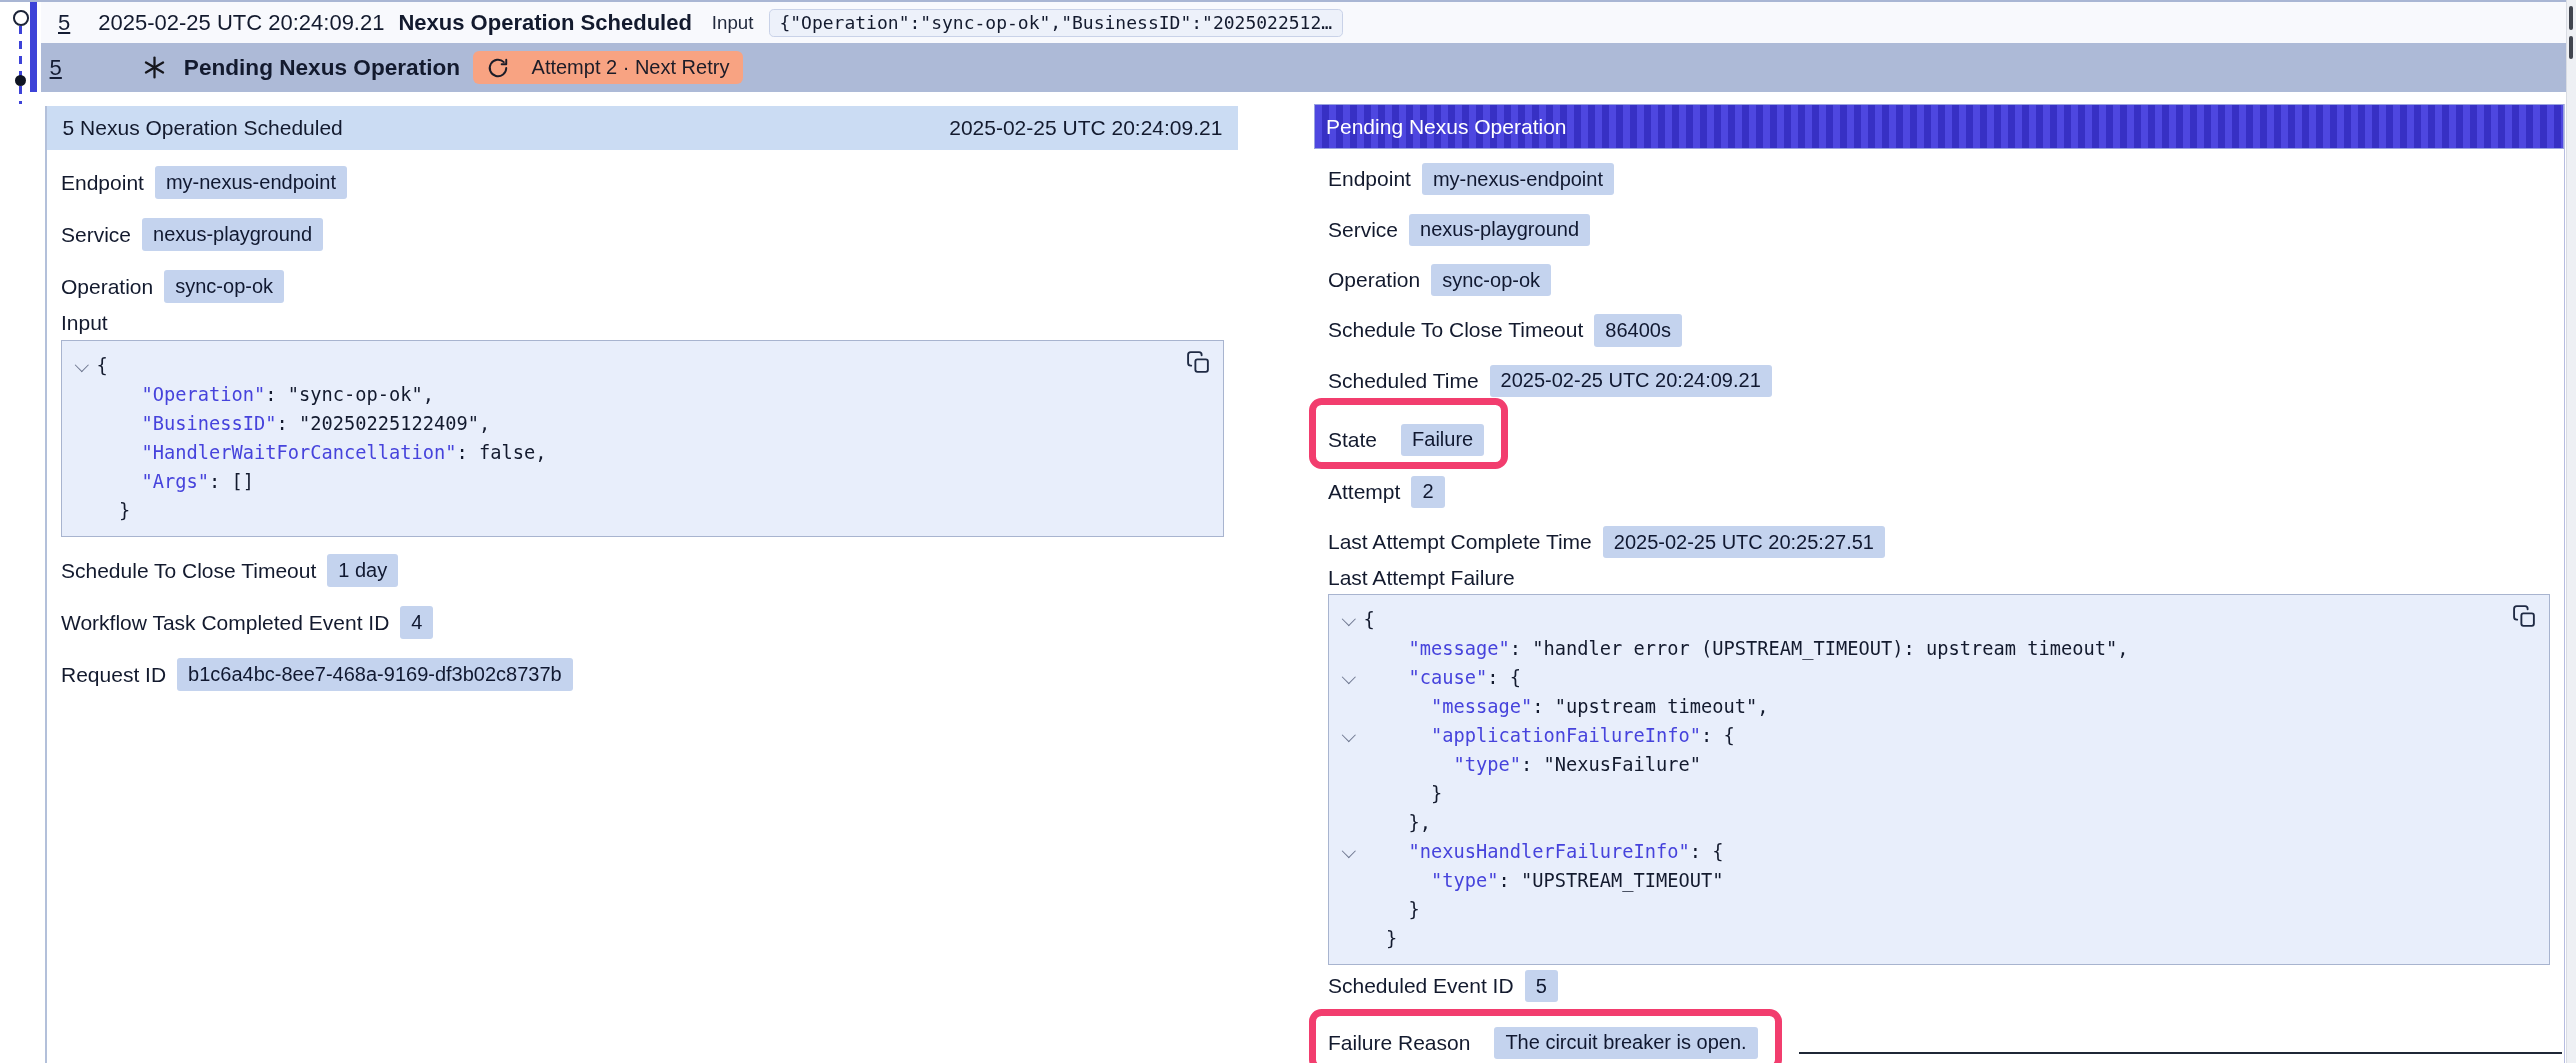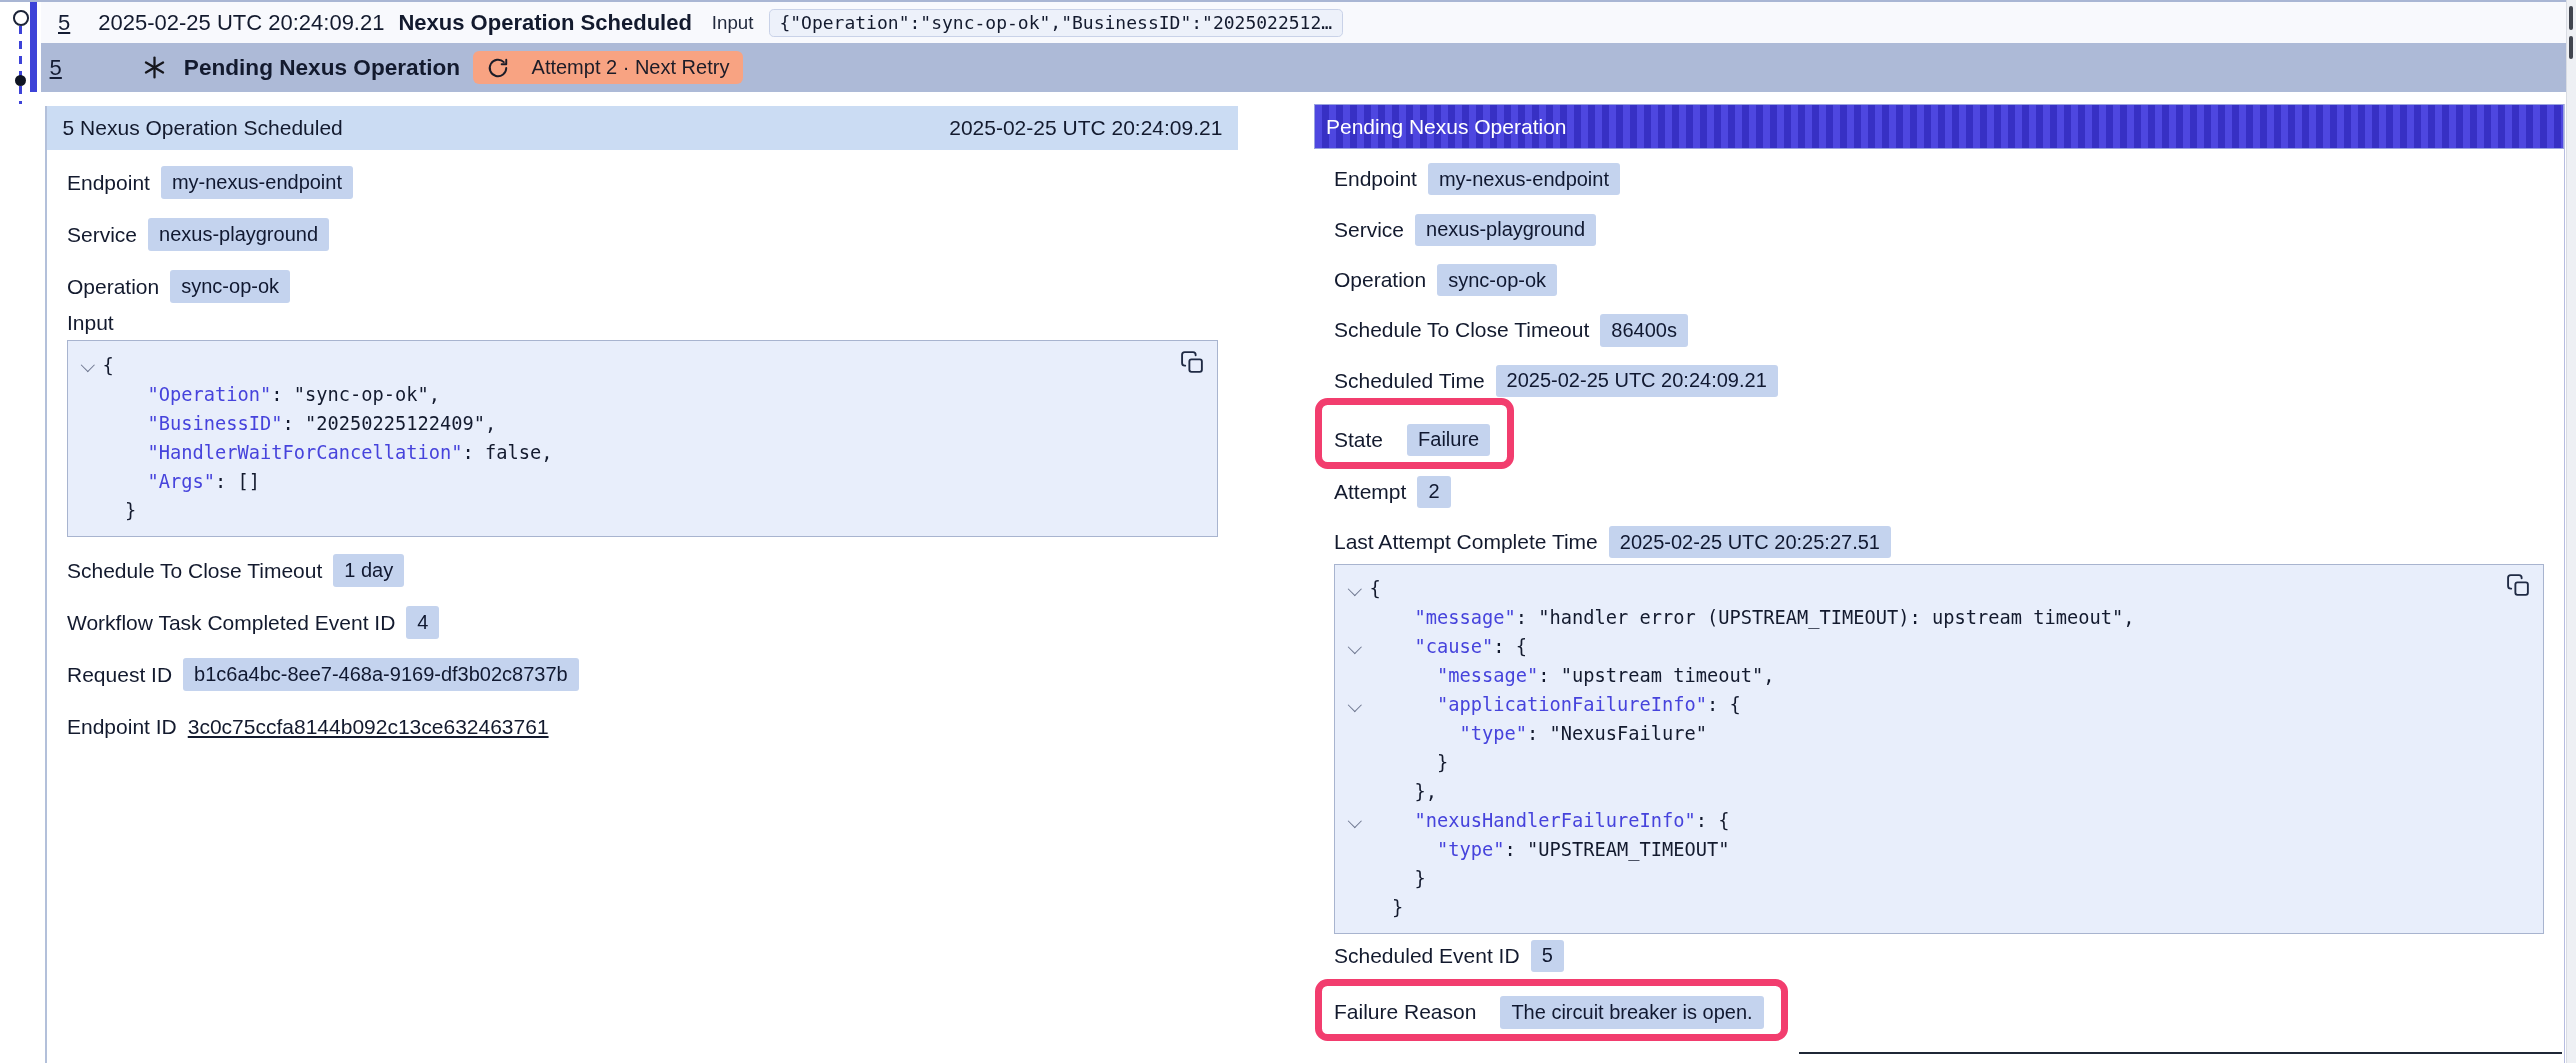--- a/index.html
+++ b/index.html
@@ -39,21 +39,21 @@
   .panel-left{position:absolute;left:45px;top:106px;width:1191px;height:957px;background:#fff;
         border-left:2.3px solid #b3c0da;}
   .pl-header{height:44px;background:#cbdcf3;display:flex;justify-content:space-between;align-items:center;
         padding:0 15.6px;font-size:21px;}
   .pl-title{font-weight:500;}
   .panel-right{position:absolute;left:1314px;top:104px;width:1250px;height:960px;background:#fff;
         border-right:1.6px solid #b6bce0;}
   .pr-header{height:43px;border:1.6px solid #9aa3e0;color:#fff;display:flex;align-items:center;
         padding:0 11px;font-size:21px;font-weight:500;
         background:repeating-linear-gradient(90deg,#4e47e0 0 7px,#3730c4 7px 14px);}
-  .panel-body{padding:0 20px;position:relative;}
+  .panel-body{padding:0 14px;position:relative;}
 
   .field-row{display:flex;align-items:center;gap:11px;height:34px;font-size:21px;margin-top:18px;width:max-content;}
   .chip{background:#c4d3ee;border-radius:3px;padding:4.7px 11px;font-size:20px;line-height:1.15;color:#101830;white-space:nowrap;}
   .link-value{text-decoration:underline;color:#131a2e;cursor:pointer;}
 
   #left-fields .field-row:first-child{margin-top:15.6px;}
   #left-fields-bottom .field-row:first-child{margin-top:17px;}
   #right-fields-top .field-row:first-child{margin-top:13.3px;}
   #right-fields-top .field-row{margin-top:16.4px;}
   #right-fields-top .annotation{margin-top:0;}
@@ -192,24 +192,20 @@
             <span class="chip">1 day</span>
           </div>
           <div class="field-row">
             <span>Workflow Task Completed Event ID</span>
             <span class="chip">4</span>
           </div>
           <div class="field-row">
             <span>Request ID</span>
             <span class="chip">b1c6a4bc-8ee7-468a-9169-df3b02c8737b</span>
           </div>
-          <div class="field-row">
-            <span>Endpoint ID</span>
-            <span class="link-value">3c0c75ccfa8144b092c13ce632463761</span>
-          </div>
         </div>
     </div>
   </section>
 
   <section class="panel-right">
     <div class="pr-header">
       <span>Pending Nexus Operation</span>
     </div>
     <div class="panel-body">
       <div id="right-fields-top">
@@ -241,20 +237,21 @@
           </div>
           <div class="field-row">
             <span>Attempt</span>
             <span class="chip">2</span>
           </div>
           <div class="field-row">
             <span>Last Attempt Complete Time</span>
             <span class="chip">2025-02-25 UTC 20:25:27.51</span>
           </div>
         </div>
+      <div class="code-label">Last Attempt Failure</div>
       <div class="code-block" id="right-code">
         <div>
             <div class="code-line">
               <span class="gutter">
                 <span class="chev"></span>
               </span>
               <span class="code-text">{</span>
             </div>
             <div class="code-line">
               <span class="gutter"></span>

